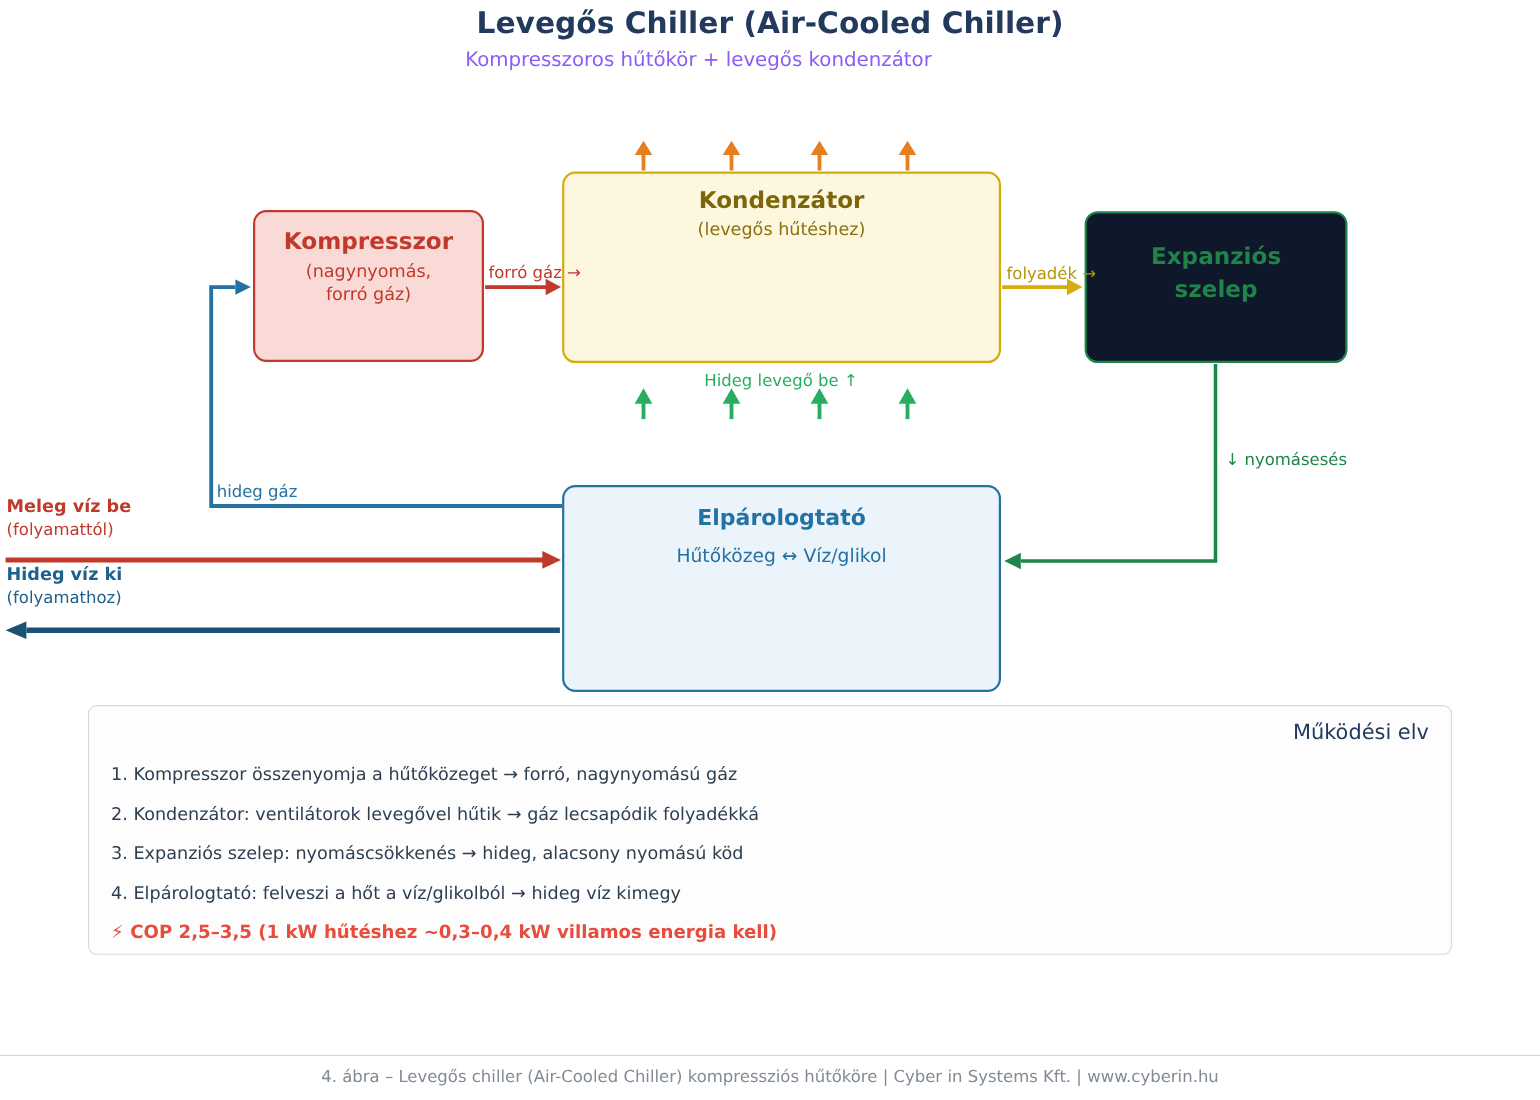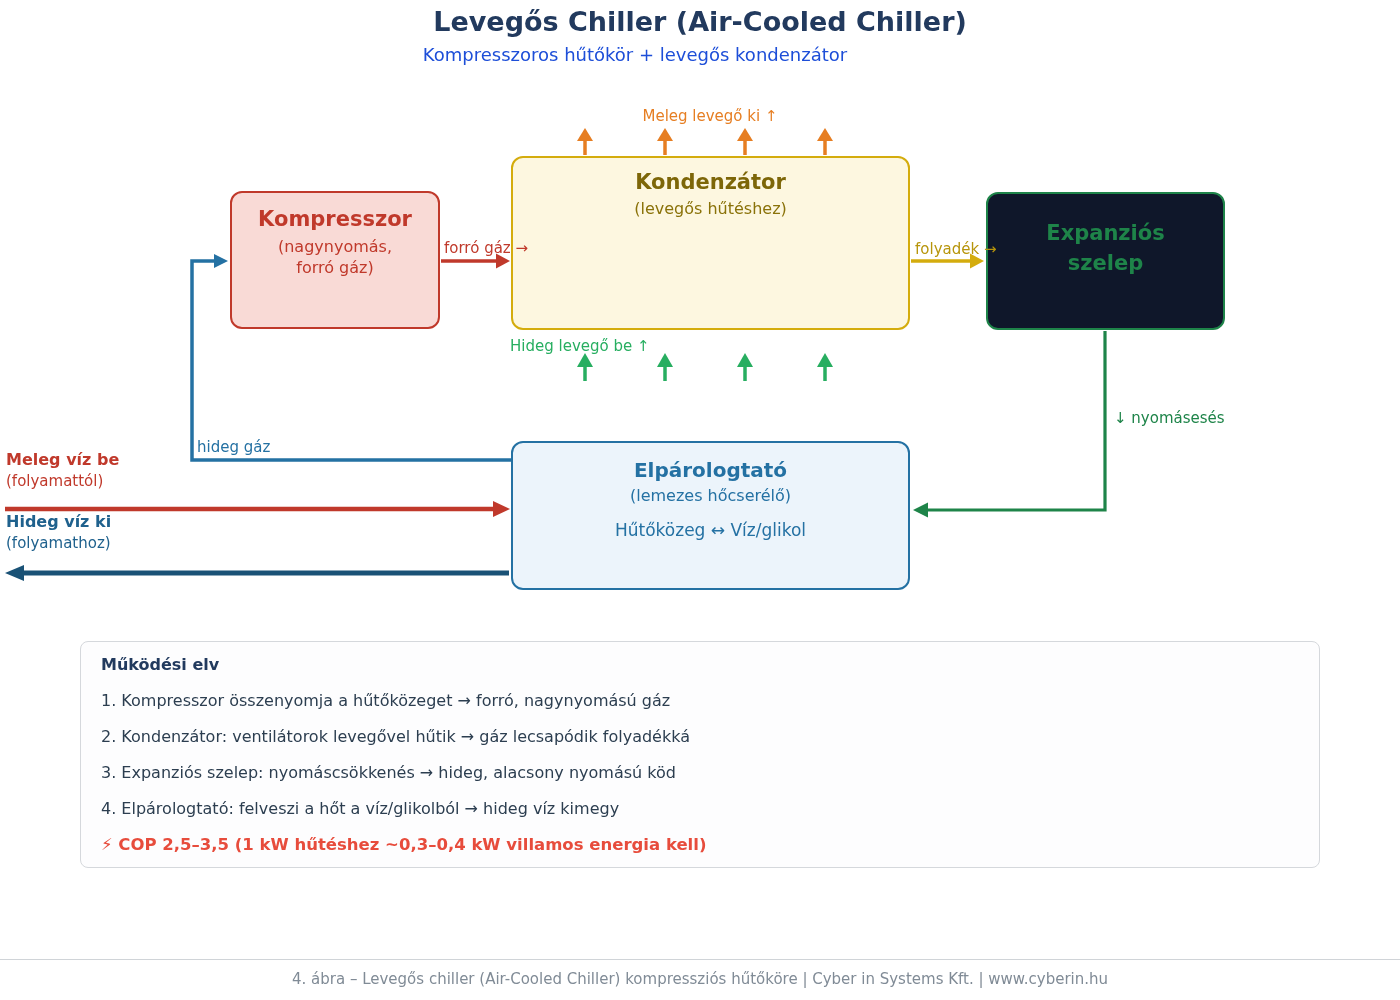--- a/index.html
+++ b/index.html
@@ -4,62 +4,62 @@
 <style>
   * { margin: 0; padding: 0; box-sizing: border-box; }
   html, body { background: #ffffff; }
   body { font-family: "DejaVu Sans", "Liberation Sans", sans-serif; }
   .canvas { position: relative; width: 1400px; height: 1000px; background: #ffffff; overflow: hidden; }
   .overlay { position: absolute; left: 0; top: 0; width: 1400px; height: 1000px; z-index: 1; }
 
   .page-title { position: absolute; left: 0; top: 6px; width: 1400px; text-align: center;
     font-size: 27px; font-weight: bold; color: #223a5e; z-index: 2; }
   .page-subtitle { position: absolute; left: 0; top: 44px; width: 1270px; text-align: center;
-    font-size: 18px; color: #1d4ed8; z-index: 2; }
+    font-size: 18px; color: #8b5cf6; z-index: 2; }
 
   .node { position: absolute; border-radius: 12px; z-index: 2; text-align: center; }
   .node .t  { font-weight: bold; font-size: 21px; }
   .node .s  { font-size: 16px; line-height: 1.32; }
 
   .compressor { left: 230px; top: 191px; width: 210px; height: 138px;
     background: #f9dad6; border: 2.5px solid #c0392b; color: #c0392b; padding-top: 14px; }
   .compressor .s { margin-top: 5px; }
 
   .condenser { left: 511px; top: 156px; width: 399px; height: 174px;
     background: #fdf7e0; border: 2.5px solid #d4ac0d; color: #7d6608; padding-top: 12px; }
   .condenser .s { margin-top: 4px; color: #8a7209; }
 
   .expansion { left: 986px; top: 192px; width: 239px; height: 138px;
     background: #0f172a; border: 2.5px solid #1e8449; color: #1e8449; padding-top: 25px; }
   .expansion .t { line-height: 1.42; }
 
-  .evaporator { left: 511px; top: 441px; width: 399px; height: 149px;
+  .evaporator { left: 511px; top: 441px; width: 399px; height: 188px;
     background: #ecf4fb; border: 2.5px solid #2471a3; color: #2471a3; padding-top: 15px; }
   .evaporator .t { font-size: 20px; }
   .evaporator .s { margin-top: 3px; }
   .evaporator .d { font-size: 17px; margin-top: 14px; }
 
   .lbl { position: absolute; z-index: 2; font-size: 15px; white-space: nowrap; }
   .lbl-hot-air  { left: 510px; top: 107px; width: 400px; text-align: center; color: #e67e22; }
-  .lbl-cold-air { left: 510px; top: 337px; width: 400px; text-align: left; color: #27ae60; }
+  .lbl-cold-air { left: 510px; top: 337px; width: 400px; text-align: center; color: #27ae60; }
   .lbl-hot-gas  { left: 444px; top: 239px; color: #c0392b; }
   .lbl-liquid   { left: 915px; top: 240px; color: #b7950b; }
   .lbl-cold-gas { left: 197px; top: 438px; color: #2471a3; }
   .lbl-pressure { left: 1114px; top: 409px; color: #1e8449; }
 
   .water-label { position: absolute; z-index: 2; white-space: nowrap; }
   .water-label .big { font-size: 16px; font-weight: bold; display: block; }
   .water-label .small { font-size: 15px; display: block; margin-top: 3px; }
   .warm-water { left: 6px; top: 450px; color: #c0392b; }
   .cold-water { left: 6px; top: 512px; color: #1f618d; }
 
   .principles { position: absolute; left: 80px; top: 641px; width: 1240px; height: 227px;
     background: #fdfdfe; border: 1.5px solid #d5d8dc; border-radius: 8px; z-index: 2;
     padding: 13px 20px 0 20px; }
-  .principles .p-title { text-align: left; font-size: 16px; font-weight: bold; color: #223a5e; }
+  .principles .p-title { text-align: right; font-size: 19px; font-weight: normal; color: #223a5e; }
   .principles .p-item { font-size: 16px; color: #2c3e50; margin-top: 17px; }
   .principles .p-cop { font-size: 16.5px; font-weight: bold; color: #e74c3c; margin-top: 17px; }
 
   .footer-line { position: absolute; left: 0; top: 959px; width: 1400px; height: 1px;
     background: #d0d4d8; z-index: 2; }
   .footer-caption { position: absolute; left: 0; top: 970px; width: 1400px; text-align: center;
     font-size: 15px; color: #808b96; z-index: 2; }
 </style>
 </head>
 <body>
@@ -166,25 +166,23 @@
 
   <div class="node expansion">
     <div class="t">
       <span>Expanziós</span><br>
       <span>szelep</span>
     </div>
   </div>
 
   <div class="node evaporator">
     <div class="t">Elpárologtató</div>
-    <div class="s">(lemezes hőcserélő)</div>
     <div class="d">Hűtőközeg ↔ Víz/glikol</div>
   </div>
 
-  <div class="lbl lbl-hot-air">Meleg levegő ki ↑</div>
   <div class="lbl lbl-cold-air">Hideg levegő be ↑</div>
   <div class="lbl lbl-hot-gas">forró gáz →</div>
   <div class="lbl lbl-liquid">folyadék →</div>
   <div class="lbl lbl-cold-gas">hideg gáz</div>
   <div class="lbl lbl-pressure">↓ nyomásesés</div>
 
   <div class="water-label warm-water">
     <span class="big">Meleg víz be</span>
     <span class="small">(folyamattól)</span>
   </div>

